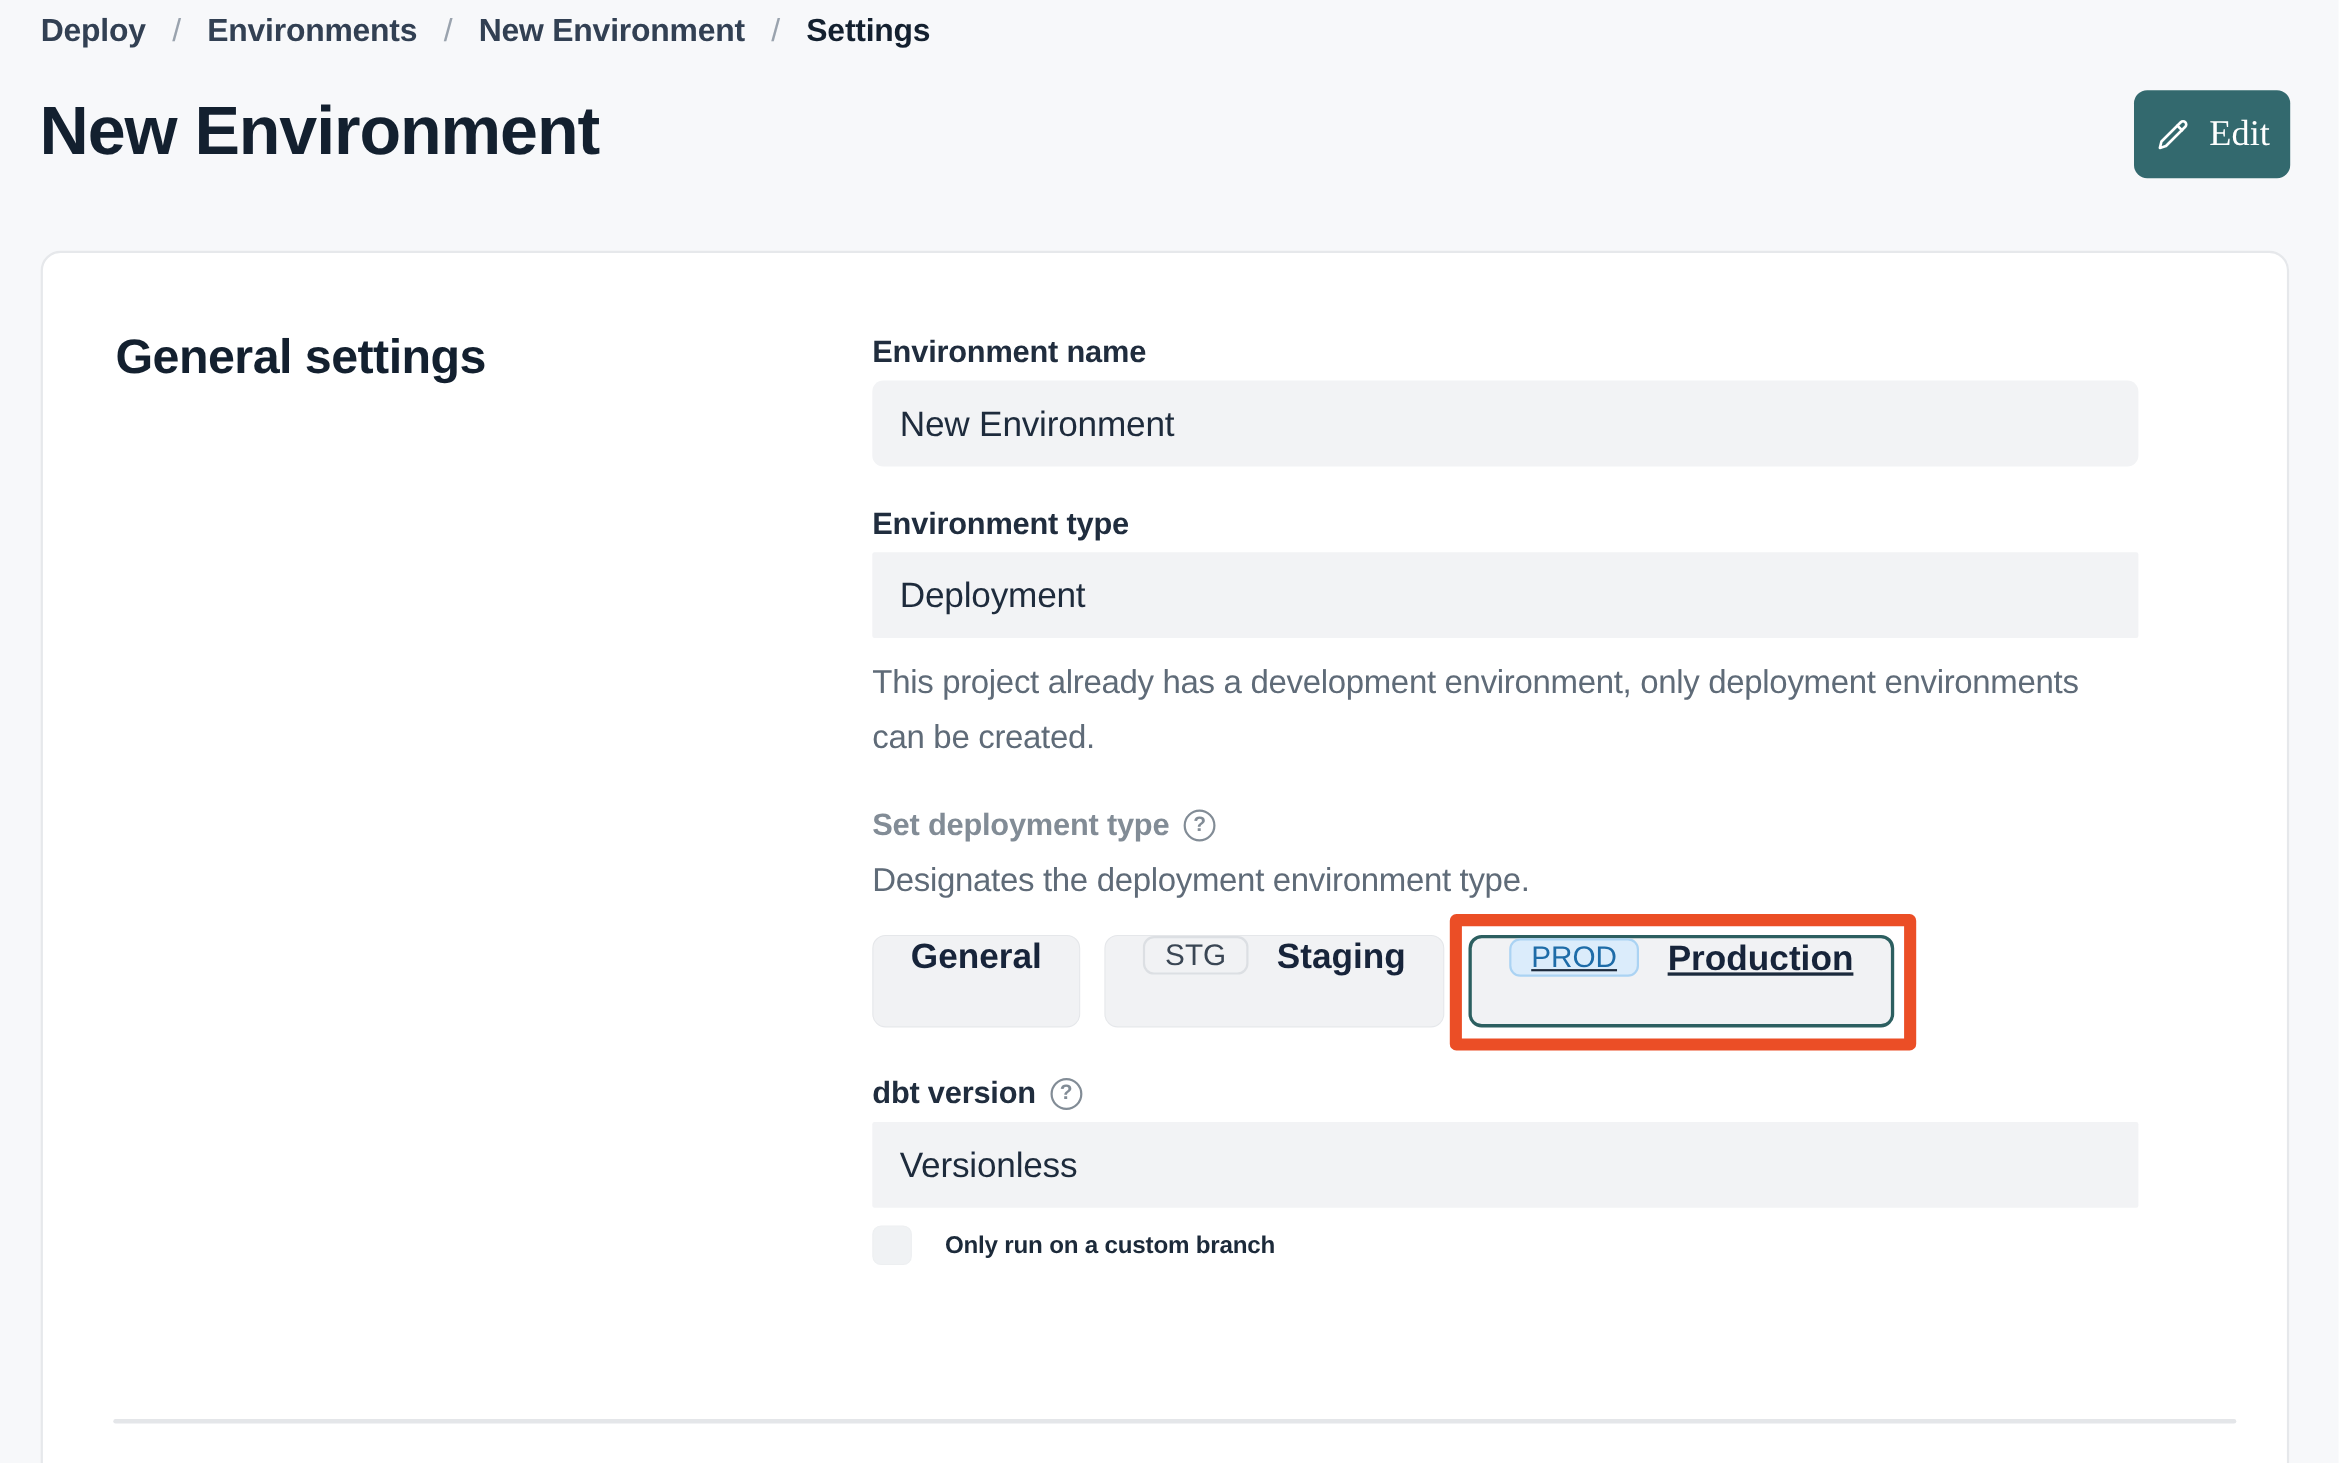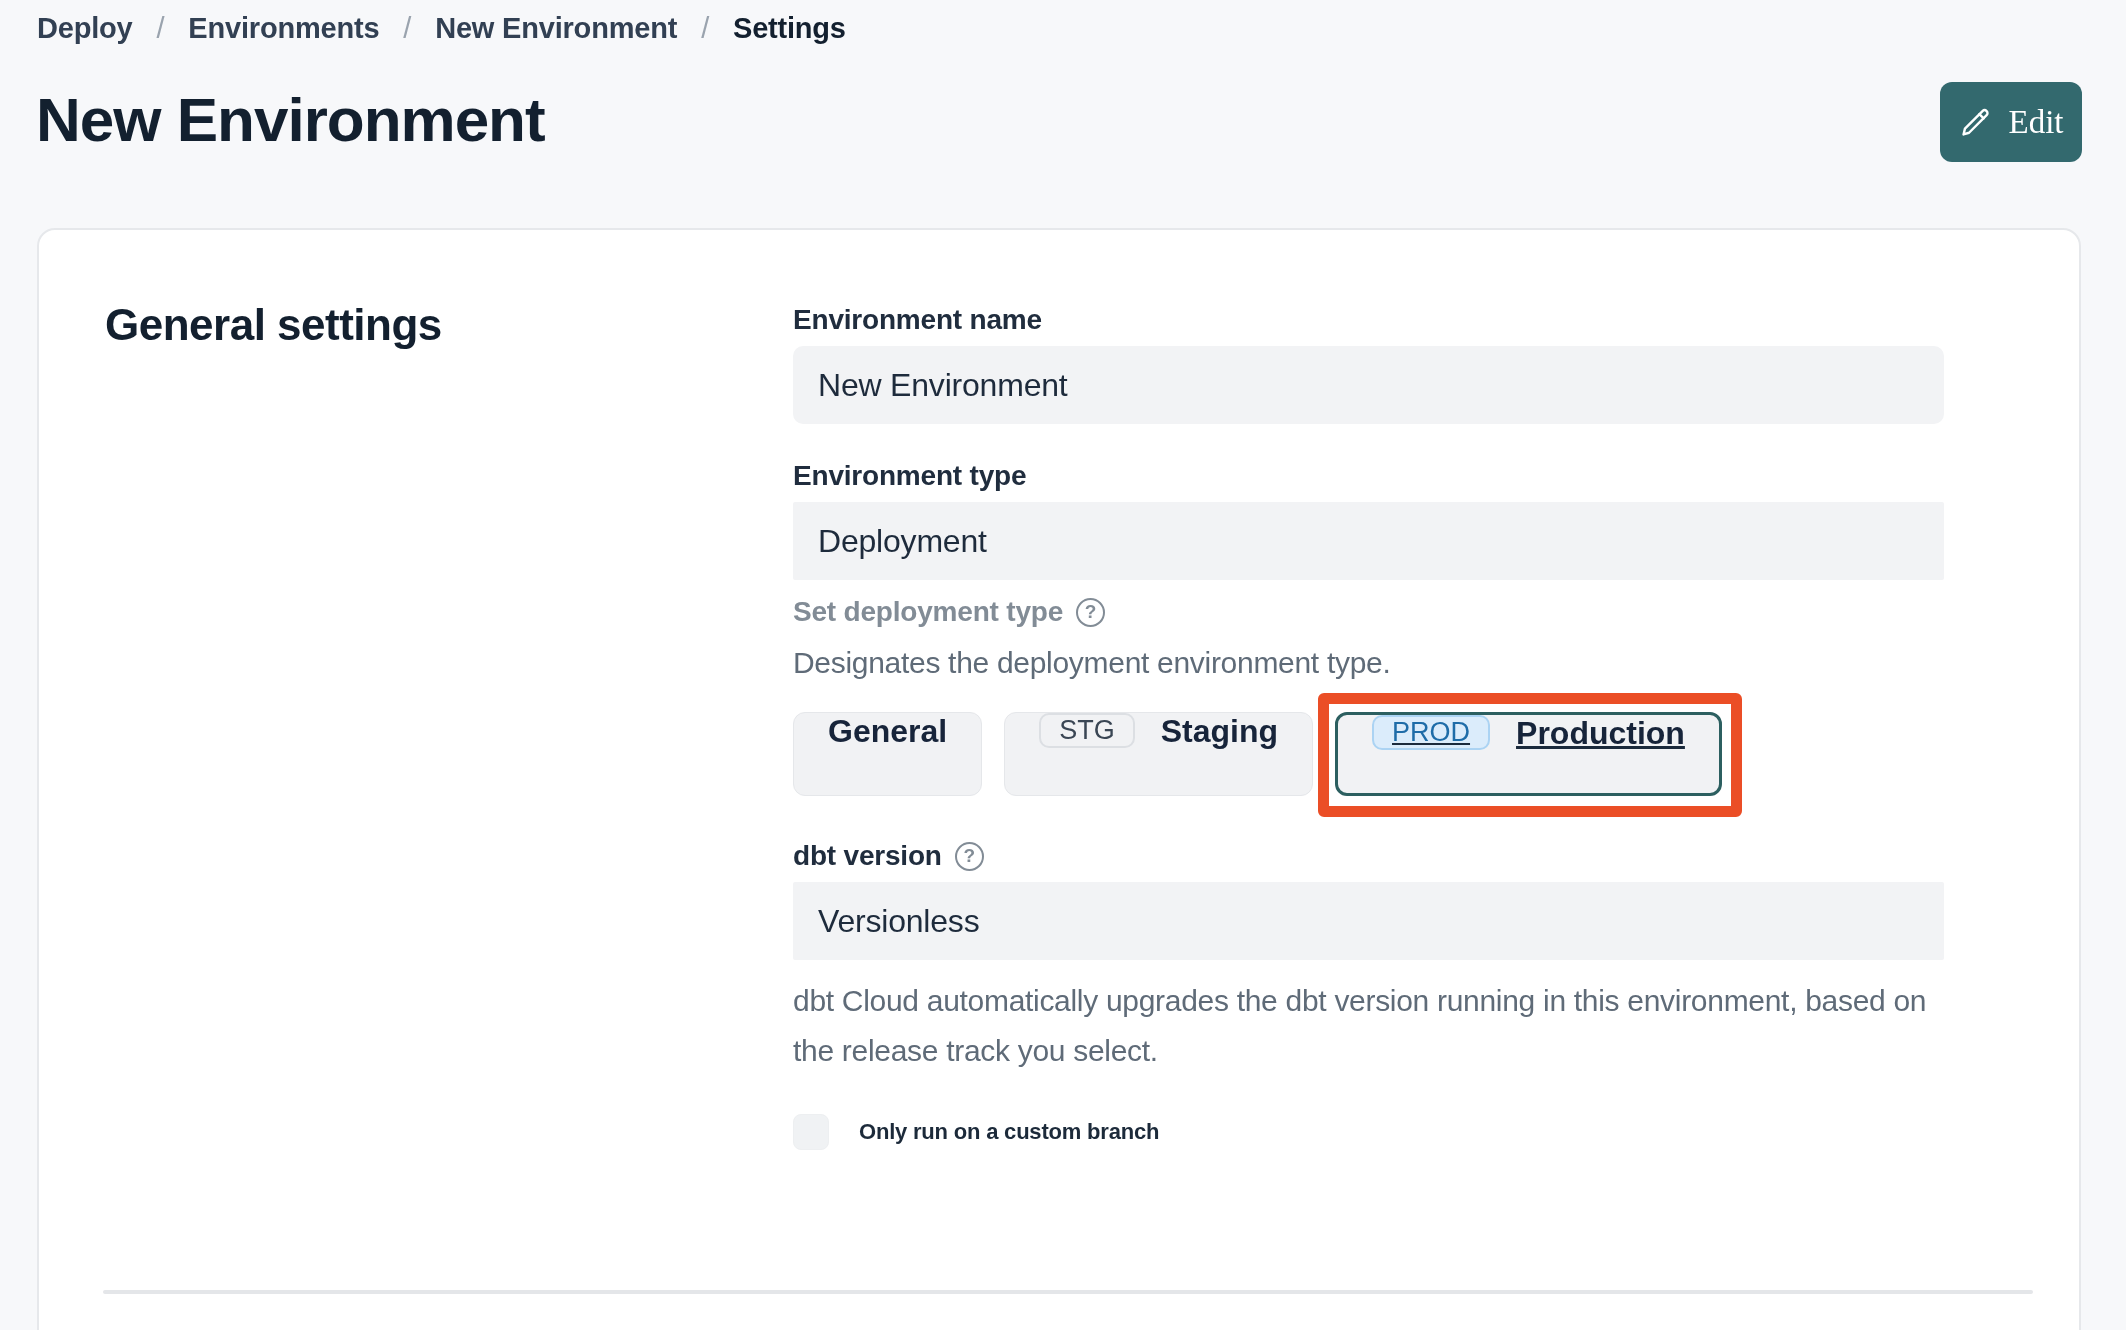--- a/index.html
+++ b/index.html
@@ -161,20 +161,21 @@
 
     <div class="field-label" data-interactable="false">Environment name</div>
     <div class="field-box" data-interactable="true">
       <span data-interactable="false">New Environment</span>
     </div>
 
     <div class="field-label" data-interactable="false">Environment type</div>
     <div class="field-box square" data-interactable="true">
       <span data-interactable="false">Deployment</span>
     </div>
+    <p class="help-text under-field" data-interactable="false">This project already has a development environment, only deployment environments can be created.</p>
 
     <div class="field-label muted" data-interactable="false">
       <span data-interactable="false">Set deployment type</span>
       <span class="help-icon" data-interactable="true">?</span>
     </div>
     <p class="help-text designates" data-interactable="false">Designates the deployment environment type.</p>
 
     <div class="options-row" data-interactable="false">
       <button class="opt-btn" data-interactable="true">
         <span data-interactable="false">General</span>
@@ -194,21 +195,20 @@
       </span>
     </div>
 
     <div class="field-label" data-interactable="false">
       <span data-interactable="false">dbt version</span>
       <span class="help-icon" data-interactable="true">?</span>
     </div>
     <div class="field-box square" data-interactable="true">
       <span data-interactable="false">Versionless</span>
     </div>
-    <p class="help-text under-field" data-interactable="false">dbt Cloud automatically upgrades the dbt version running in this environment, based on the release track you select.</p>
 
     <div class="checkbox-row" data-interactable="false">
       <span class="checkbox" data-interactable="true" role="checkbox" aria-checked="false"></span>
       <span class="checkbox-label" data-interactable="false">Only run on a custom branch</span>
     </div>
 
   </div>
 
   <div class="divider" data-interactable="false"></div>
 </section>

